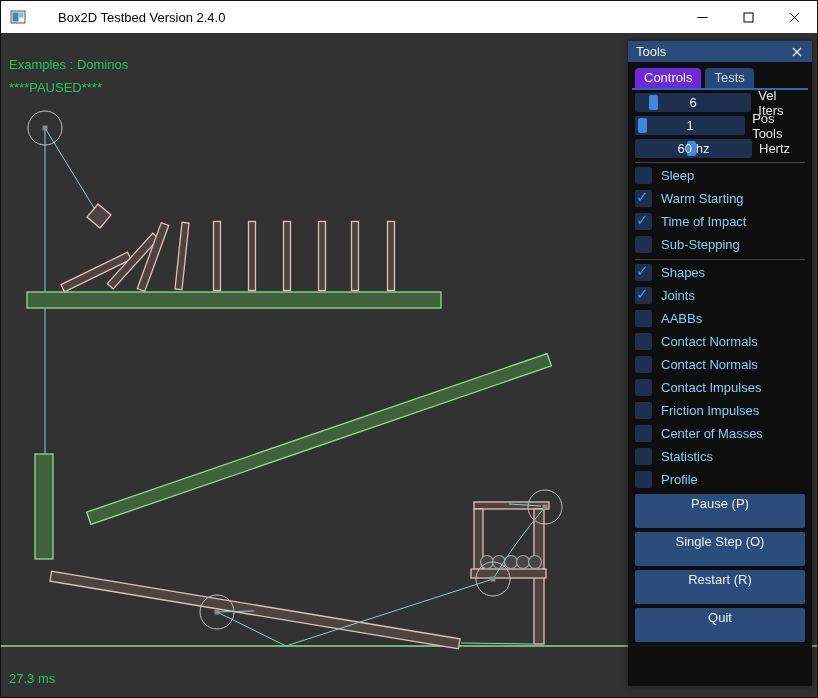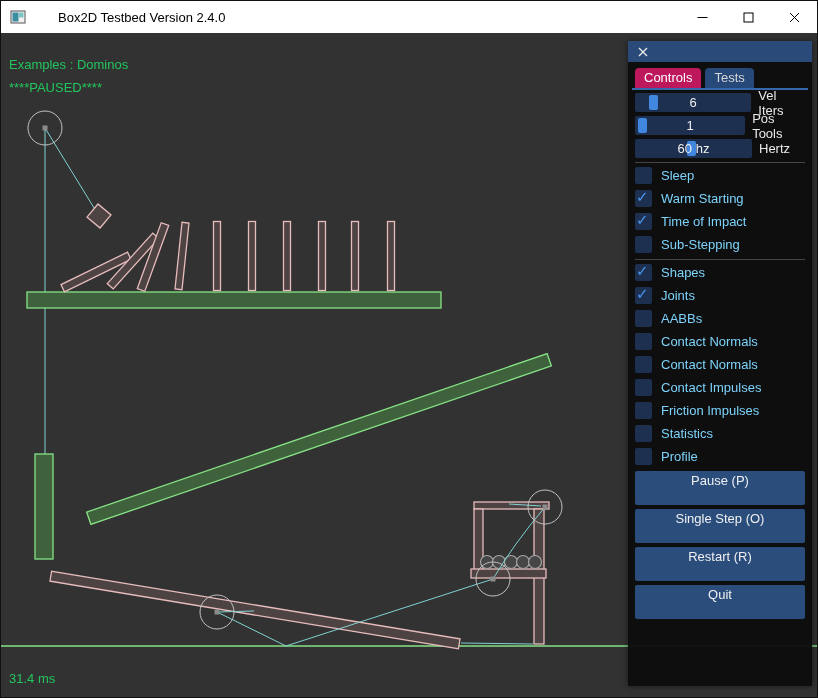--- a/index.html
+++ b/index.html
@@ -24,21 +24,21 @@
 
   
   .imgui-panel { position:absolute; left:627px; top:8px; width:184px; height:645px; background:rgba(13,13,13,0.96); box-shadow:0 0 6px rgba(0,0,0,0.5); }
   .panel-titlebar { position:absolute; left:0; top:0; width:100%; height:21px; background:#2a4a7a; color:#f2f2f2; font-size:13px; display:flex; align-items:center; padding:0 8px; }
   .panel-title { flex:1; }
   .panel-close { width:14px; height:14px; display:flex; align-items:center; justify-content:center; }
   .panel-body { position:absolute; left:7px; right:7px; top:21px; bottom:0; padding-top:6px; }
 
   .tabbar { display:flex; gap:4px; height:20px; }
   .tab { padding:0 9px; height:20px; line-height:20px; font-size:13px; color:#d6d6d6; background:#26497a; border-radius:4px 4px 0 0; }
-  .tab.active { background:#be185d; color:#ffffff; }
+  .tab.active { background:#6d28d9; color:#ffffff; }
   .tab-underline { height:2px; background:#3468ad; margin:0 -3px; }
 
   .sliders { margin-top:3px; }
   .slider-row { display:flex; align-items:center; height:19px; margin-bottom:4px; }
   .slider-frame { position:relative; width:117px; height:19px; background:#1d3050; border-radius:2px; }
   .slider-grab { position:absolute; top:2px; width:9px; height:15px; background:#4187e0; border-radius:2px; }
   .slider-value { position:relative; width:100%; text-align:center; font-size:13px; color:#f0f0f0; line-height:19px; }
   .slider-label { margin-left:7px; font-size:13px; color:#e9e9e9; }
 
   .separator { height:1px; background:#454545; margin:4px 0; }
@@ -124,24 +124,25 @@
         <circle cx="492" cy="546" r="17" stroke="#c3c3c3" stroke-width="1" fill="none"></circle>
         <circle cx="216" cy="579" r="17" stroke="#c3c3c3" stroke-width="1" fill="none"></circle>
         <rect x="41.5" y="92.5" width="5" height="5" fill="#8b8b8b"></rect>
         <rect x="541.5" y="471.5" width="5" height="5" fill="#8b8b8b"></rect>
         <rect x="489.5" y="543.5" width="5" height="5" fill="#8b8b8b"></rect>
         <rect x="213.5" y="576.5" width="5" height="5" fill="#8b8b8b"></rect>
       </svg>
 
     <div class="overlay-text ot-example">Examples : Dominos</div>
     <div class="overlay-text ot-paused">****PAUSED****</div>
-    <div class="overlay-text ot-frametime">31.4 ms</div>
+    <div class="overlay-text ot-frametime">27.3 ms</div>
 
     <div class="imgui-panel">
       <div class="panel-titlebar">
+        <span class="panel-title">Tools</span>
         <span class="panel-close">
           <svg width="10" height="10" viewBox="0 0 10 10">
               <path d="M1,1 L9,9 M9,1 L1,9" stroke="#e8e8e8" stroke-width="1.4"></path>
             </svg>
         </span>
       </div>
       <div class="panel-body">
         <div class="tabbar" id="tabbar">
             <div class="tab active">Controls</div>
             <div class="tab">Tests</div>
@@ -220,20 +221,24 @@
             <div class="check-row">
               <div class="checkbox"></div>
               <span class="check-label">Contact Impulses</span>
             </div>
             <div class="check-row">
               <div class="checkbox"></div>
               <span class="check-label">Friction Impulses</span>
             </div>
             <div class="check-row">
               <div class="checkbox"></div>
+              <span class="check-label">Center of Masses</span>
+            </div>
+            <div class="check-row">
+              <div class="checkbox"></div>
               <span class="check-label">Statistics</span>
             </div>
             <div class="check-row">
               <div class="checkbox"></div>
               <span class="check-label">Profile</span>
             </div>
           </div>
         <div class="buttons" id="buttons">
             <div class="imgui-btn">Pause (P)</div>
             <div class="imgui-btn">Single Step (O)</div>

